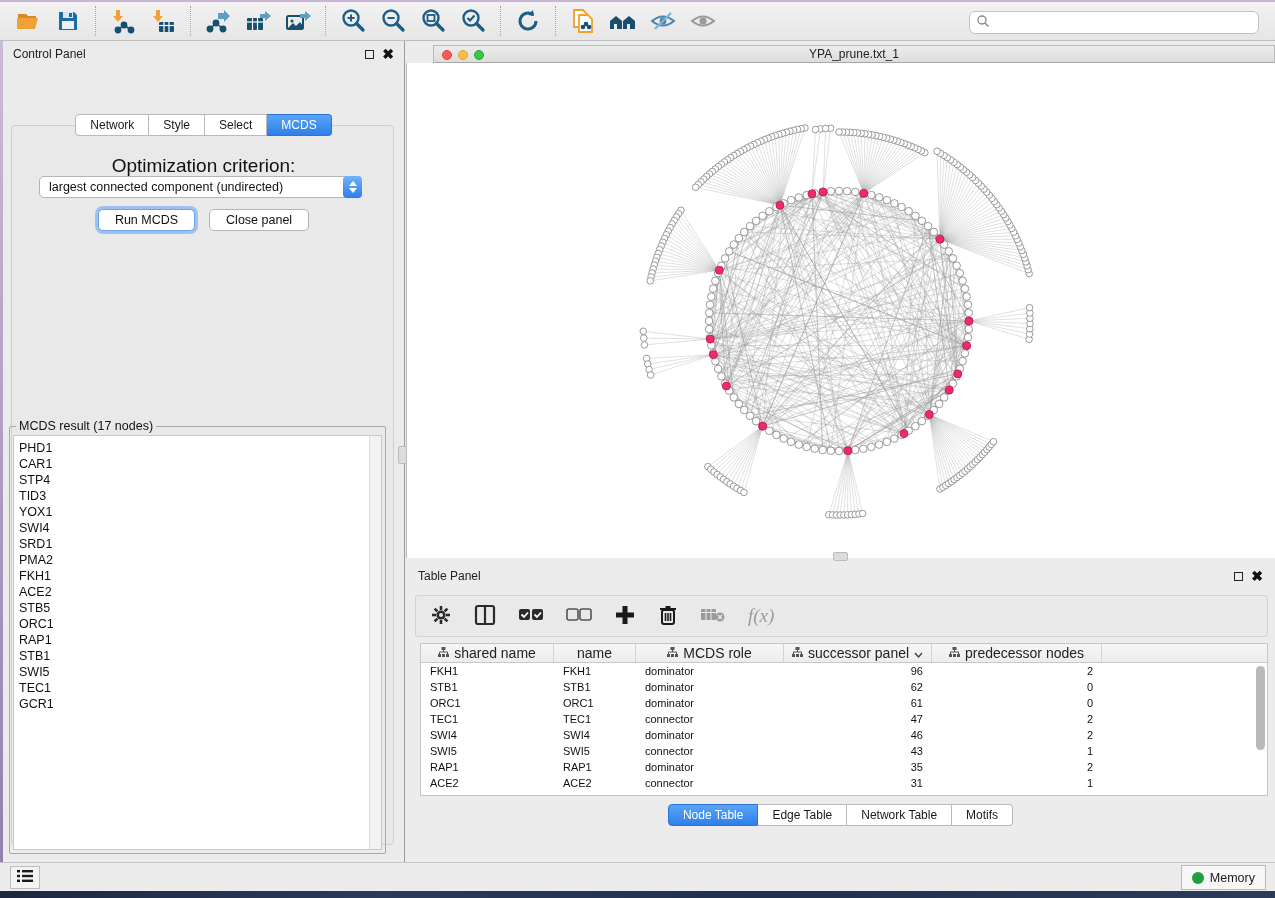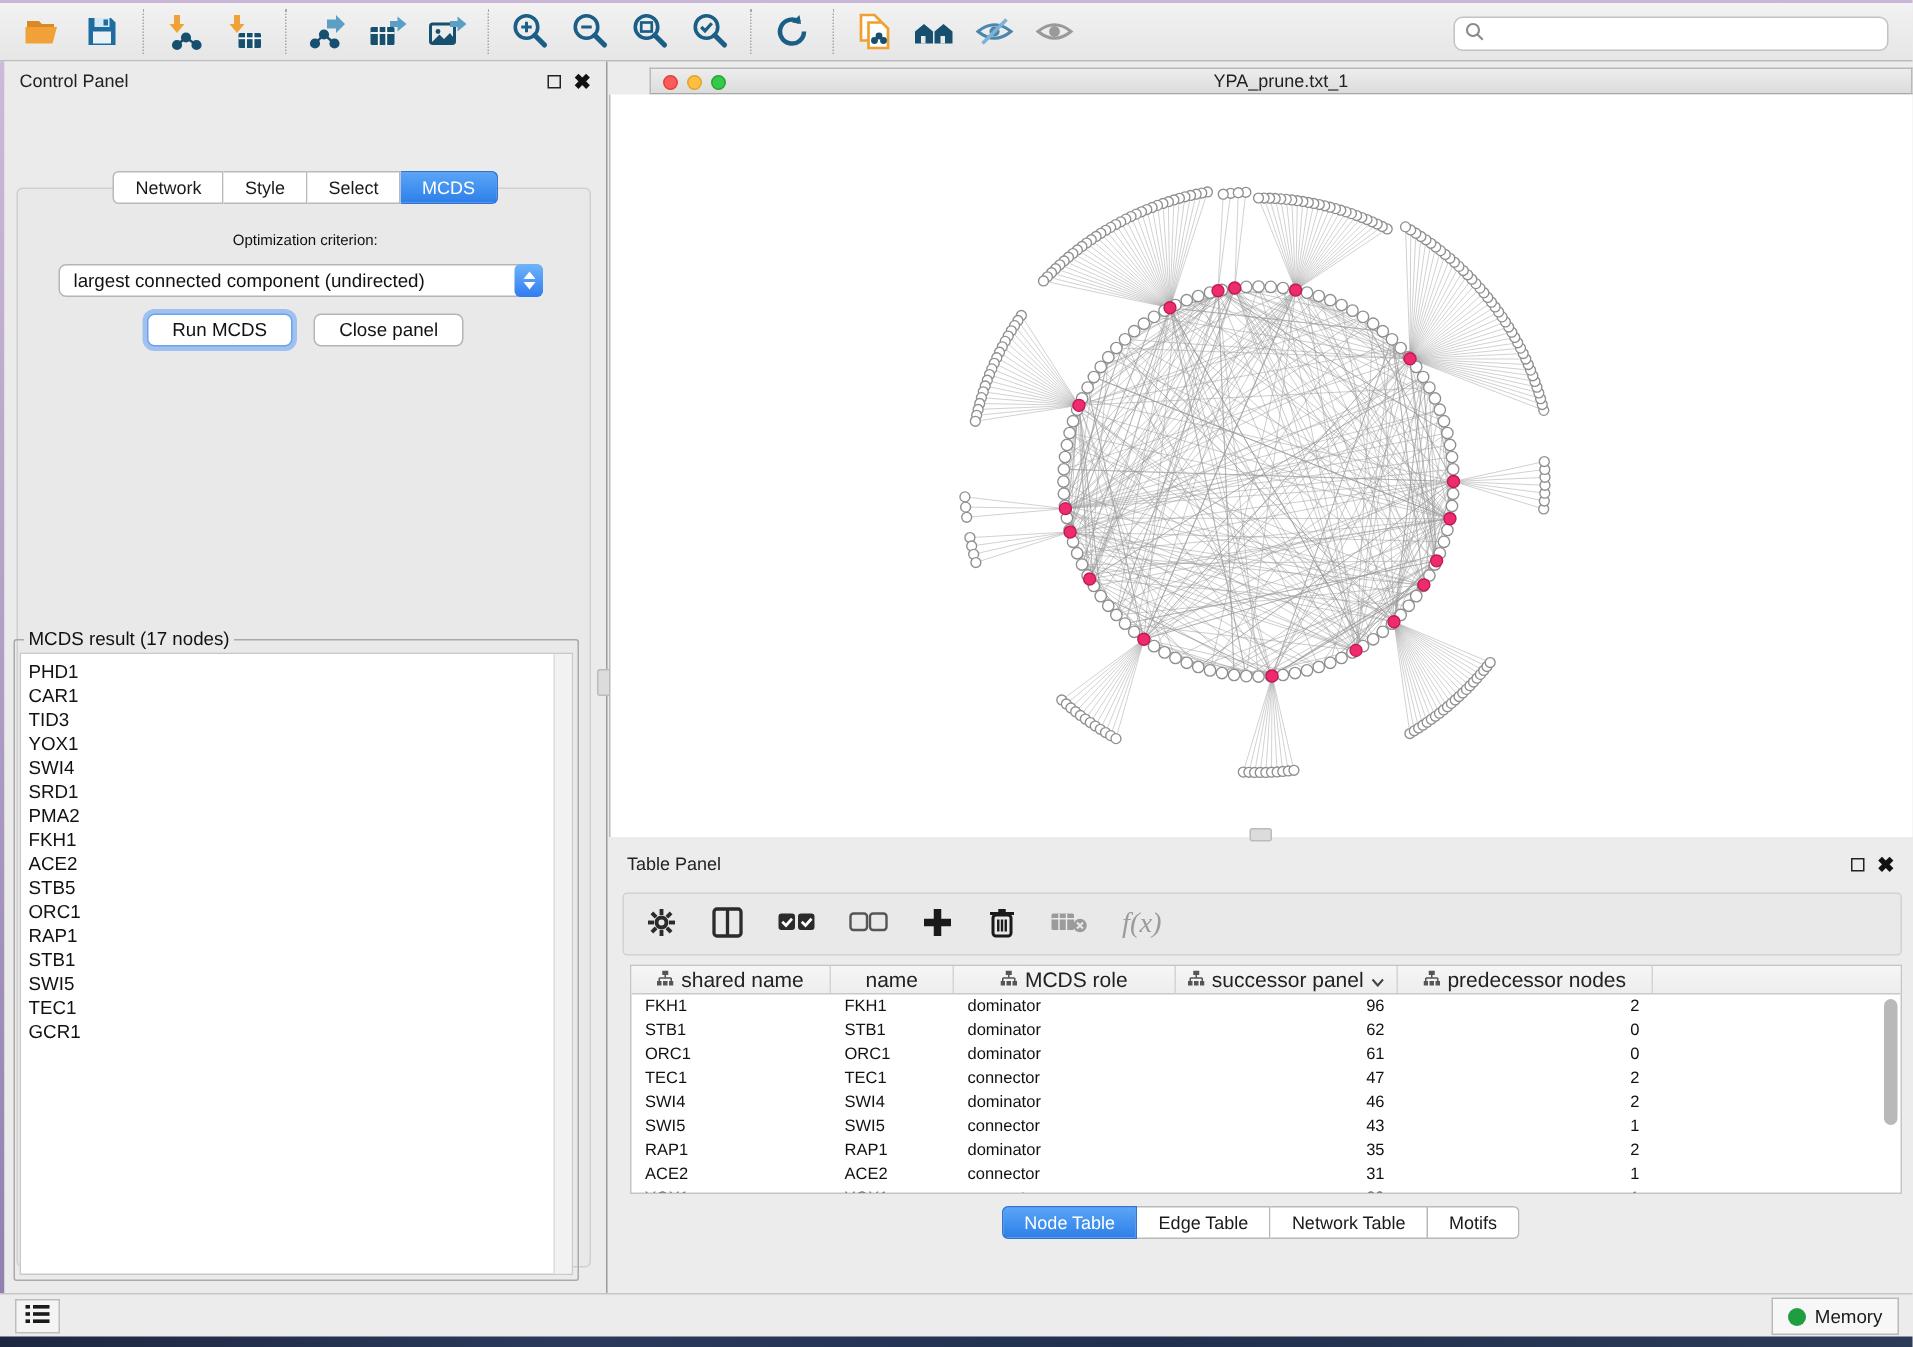--- a/index.html
+++ b/index.html
@@ -36,21 +36,21 @@
                   background:#e9e9e9; border:1px solid #cfcfcf; border-radius:4px; }
 
   .seg-tabs { display:flex; justify-content:center; position:relative; z-index:2; }
   .cp-tabs { position:absolute; left:0; right:0; top:73px; }
   .seg-tab { background:#fff; border:1px solid #b9b9b9; border-left:none; padding:3px 14px;
              font-size:12px; color:#1a1a1a; min-width:52px; text-align:center; }
   .seg-tab:first-child { border-left:1px solid #b9b9b9; border-radius:4px 0 0 4px; }
   .seg-tab:last-child { border-radius:0 4px 4px 0; }
   .seg-tab.selected { background:linear-gradient(#5aa5f8,#2e7fe8); color:#fff; border-color:#2e74d6; }
 
-  .opt-label { position:absolute; left:0; right:0; top:68px; text-align:center; font-size:10px; color:#111; }
+  .opt-label { position:absolute; left:0; right:0; top:68px; text-align:center; font-size:19px; color:#111; }
   .dropdown { position:absolute; left:36px; right:42px; top:87px; height:22px; background:#fff;
               border:1px solid #b5b5b5; border-radius:5px; display:flex; align-items:center; }
   .dropdown .dd-value { flex:1; padding-left:9px; font-size:12.5px; color:#111; white-space:nowrap; }
   .dd-stepper { width:19px; height:22px; margin-right:-1px; border-radius:4px; 
                 background:linear-gradient(#6fb4fa,#2f7cf0); display:flex; flex-direction:column;
                 align-items:center; justify-content:center; gap:2px; }
   .dd-stepper .up    { width:0; height:0; border-left:4px solid transparent; border-right:4px solid transparent; border-bottom:5px solid #fff; }
   .dd-stepper .down  { width:0; height:0; border-left:4px solid transparent; border-right:4px solid transparent; border-top:5px solid #fff; }
   .btn-row { position:absolute; left:0; right:0; top:120px; display:flex; justify-content:center; gap:14px; }
   .push-btn { background:#fff; border:1px solid #b5b5b5; border-radius:5px; padding:3px 16px;
@@ -341,20 +341,21 @@
     </div>
     <div class="btn-row" style="top:168px;">
       <button class="push-btn focused">Run MCDS</button>
       <button class="push-btn">Close panel</button>
     </div>
     <fieldset class="mcds-group">
       <legend>MCDS result (17 nodes)</legend>
       <div class="mcds-list" id="mcds-list">
           <div class="mcds-item">PHD1</div>
           <div class="mcds-item">CAR1</div>
+          <div class="mcds-item">STP4</div>
           <div class="mcds-item">TID3</div>
           <div class="mcds-item">YOX1</div>
           <div class="mcds-item">SWI4</div>
           <div class="mcds-item">SRD1</div>
           <div class="mcds-item">PMA2</div>
           <div class="mcds-item">FKH1</div>
           <div class="mcds-item">ACE2</div>
           <div class="mcds-item">STB5</div>
           <div class="mcds-item">ORC1</div>
           <div class="mcds-item">RAP1</div>

